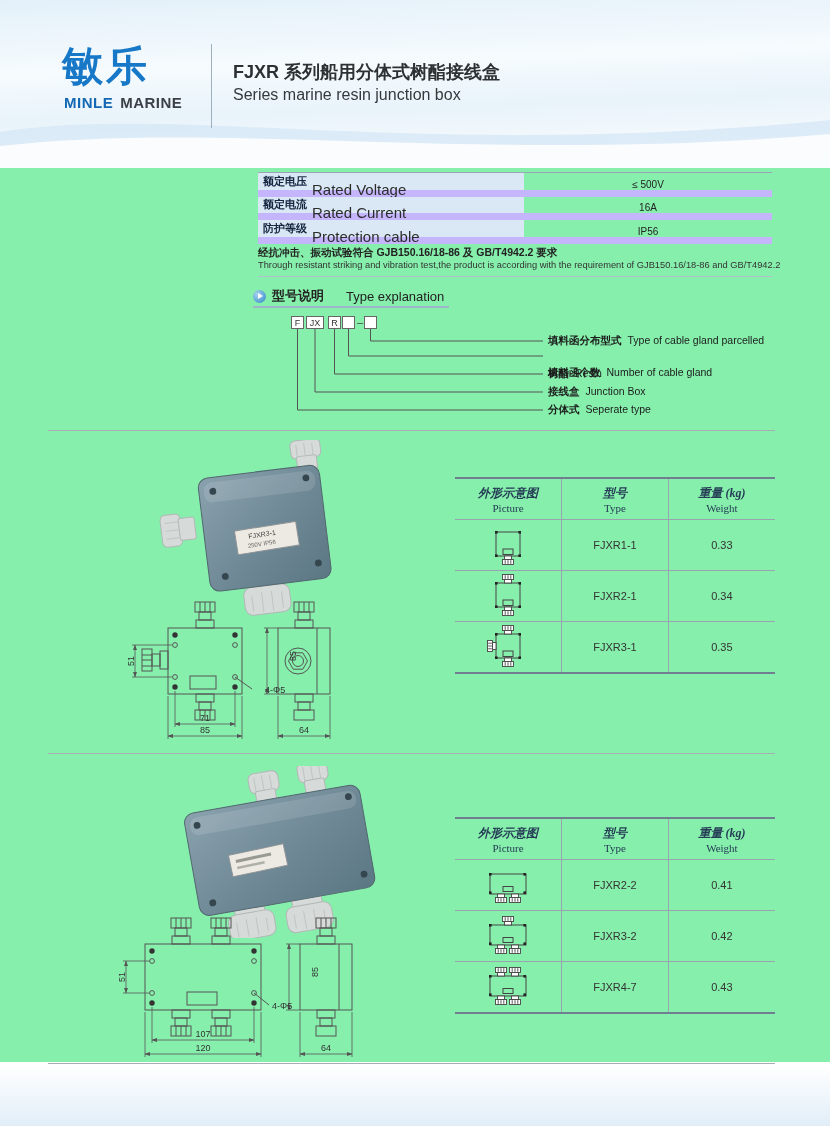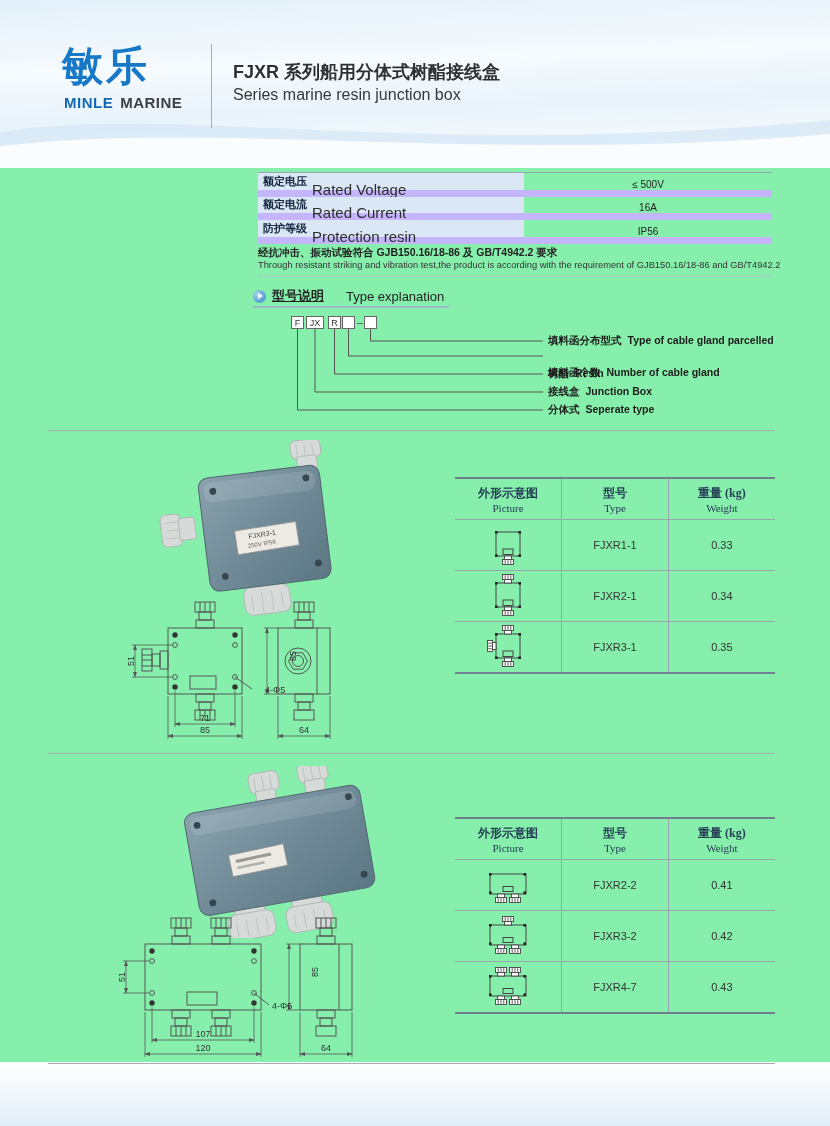--- a/index.html
+++ b/index.html
@@ -29,41 +29,41 @@
   .spec-value{flex:1;text-align:center;font-size:10px;color:#222;}
   .note-cn{position:absolute;left:258px;top:246px;font-size:10.5px;font-weight:bold;color:#222;white-space:nowrap;}
   .note-en{position:absolute;left:258px;top:260px;font-size:9.3px;color:#333;white-space:nowrap;}
   .spec-underline{position:absolute;left:258px;top:276px;width:514px;height:1px;background:#b3bfca;}
   
   .sec-head{position:absolute;left:253px;top:287px;display:flex;align-items:center;}
   .sec-icon{width:13px;height:13px;border-radius:50%;
             background:radial-gradient(circle at 32% 32%,#a5d2ef,#2f86c6);position:relative;margin-right:6px;}
   .sec-icon::after{content:'';position:absolute;left:4.5px;top:3px;width:0;height:0;
                    border-left:5px solid #fff;border-top:3.5px solid transparent;border-bottom:3.5px solid transparent;}
-  .sec-head .cn{font-size:13px;font-weight:bold;color:#222;text-decoration:underline;}
+  .sec-head .cn{font-size:13px;font-weight:bold;color:#222;}
   .sec-head .en{font-size:13px;color:#222;margin-left:22px;}
   .sec-underline{position:absolute;left:253px;top:306px;width:196px;height:1.5px;background:#9fb6ca;}
   
   .diagram{position:absolute;left:285px;top:316px;width:500px;height:108px;}
   .code-box{position:absolute;top:0;width:13px;height:13px;border:1px solid #666;box-sizing:border-box;
             display:flex;align-items:center;justify-content:center;font-size:9px;color:#333;background:#fff;}
   .code-dash{position:absolute;top:0;font-size:11px;color:#444;line-height:13px;}
   .diag-lines{position:absolute;left:0;top:0;}
   .diag-label{position:absolute;left:263px;white-space:nowrap;font-size:10.5px;color:#1c1c1c;}
   .diag-label .cn{font-weight:bold;}
-  .diag-label .en{margin-left:6px;font-weight:bold;}
+  .diag-label .en{margin-left:6px;font-weight:normal;}
   
   .hr{position:absolute;left:48px;width:727px;height:1px;background:#a9aeb2;}
   
   .ptable{position:absolute;width:320px;border-collapse:collapse;table-layout:fixed;
           border-top:2px solid #6f7f8f;border-bottom:2px solid #6f7f8f;}
   .ptable td,.ptable th{border-bottom:1px solid #9aa4ae;padding:0;text-align:center;vertical-align:middle;}
   .ptable td+td,.ptable th+th{border-left:1px solid #9aa4ae;}
   .ptable th{height:40px;font-family:"Liberation Serif",serif;color:#253c55;font-weight:normal;}
-  .ptable th .cn{display:block;font-size:12px;font-weight:bold;}
+  .ptable th .cn{display:block;font-size:12px;font-weight:bold;font-style:italic;}
   .ptable th .en{display:block;font-size:11px;}
   .ptable td{height:50px;font-size:11px;color:#333;}
   svg text{font-family:"Liberation Sans",sans-serif;}
 </style>
 </head>
 <body>
 
 <div class="page">
 
   <div class="bg-top"></div>
@@ -104,21 +104,21 @@
     <div class="spec-row">
       <div class="spec-label">
         <span class="cn">额定电流</span>
         <span class="en">Rated Current</span>
       </div>
       <div class="spec-value">16A</div>
     </div>
     <div class="spec-row">
       <div class="spec-label">
         <span class="cn">防护等级</span>
-        <span class="en">Protection resin</span>
+        <span class="en">Protection cable</span>
       </div>
       <div class="spec-value">IP56</div>
     </div>
   </div>
   <div class="note-cn">经抗冲击、振动试验符合 GJB150.16/18-86 及 GB/T4942.2 要求</div>
   <div class="note-en">Through resistant striking and vibration test,the product is according with the requirement of GJB150.16/18-86 and GB/T4942.2</div>
   <div class="spec-underline"></div>
 
   <div class="sec-head">
     <span class="sec-icon"></span>

